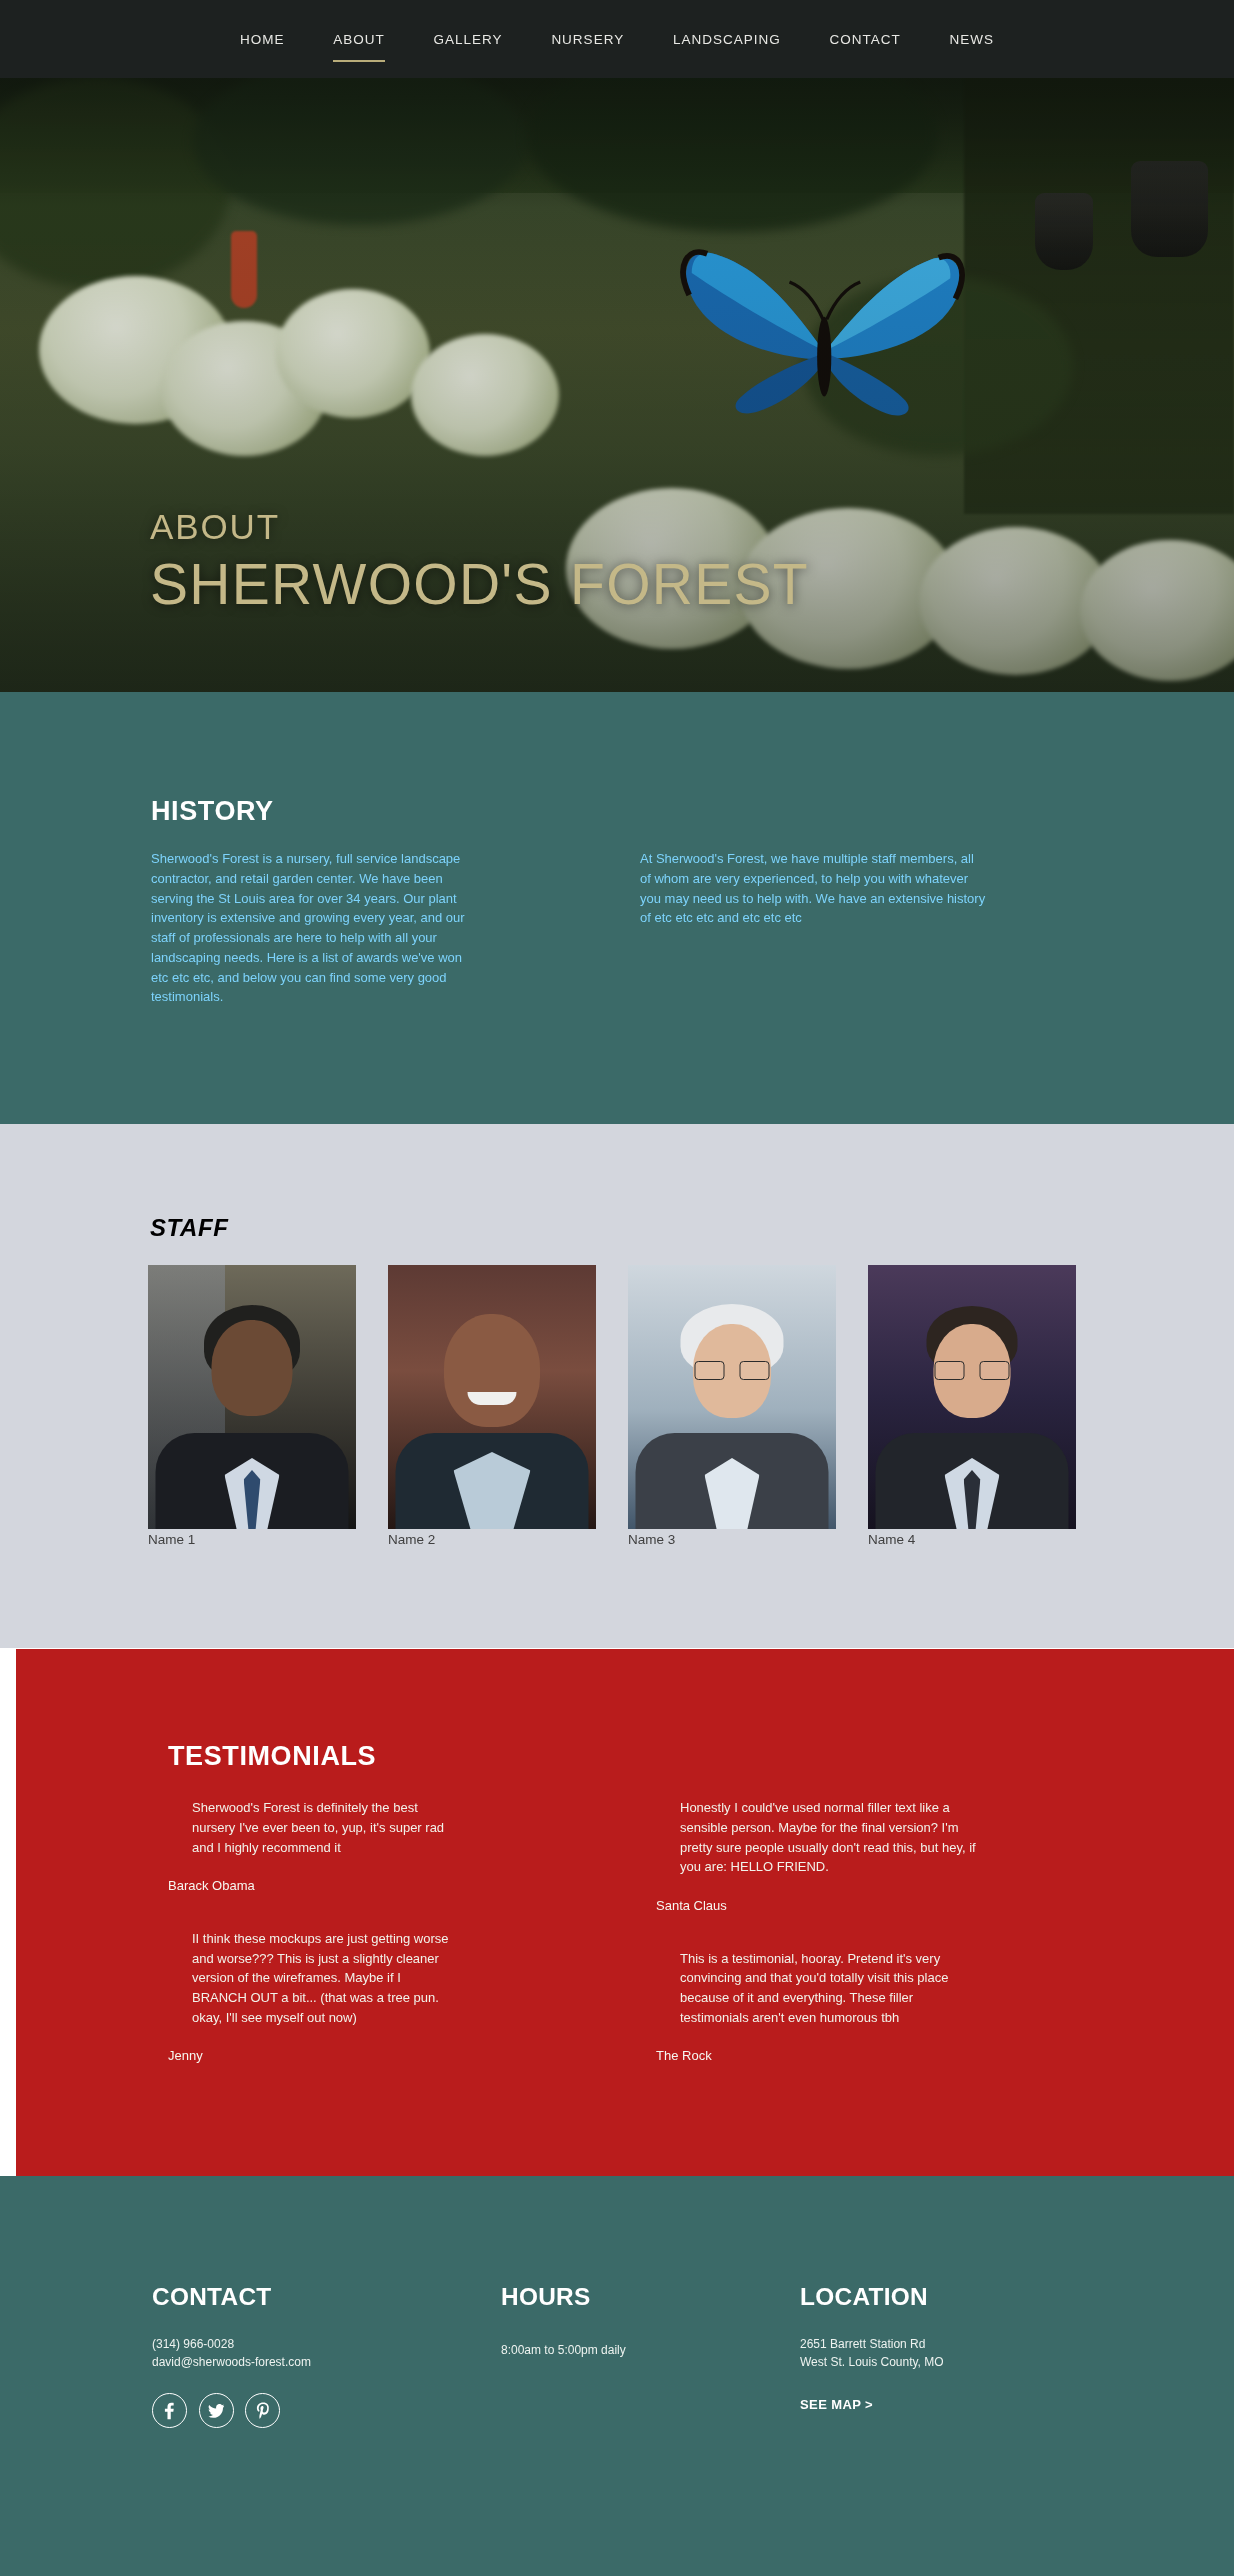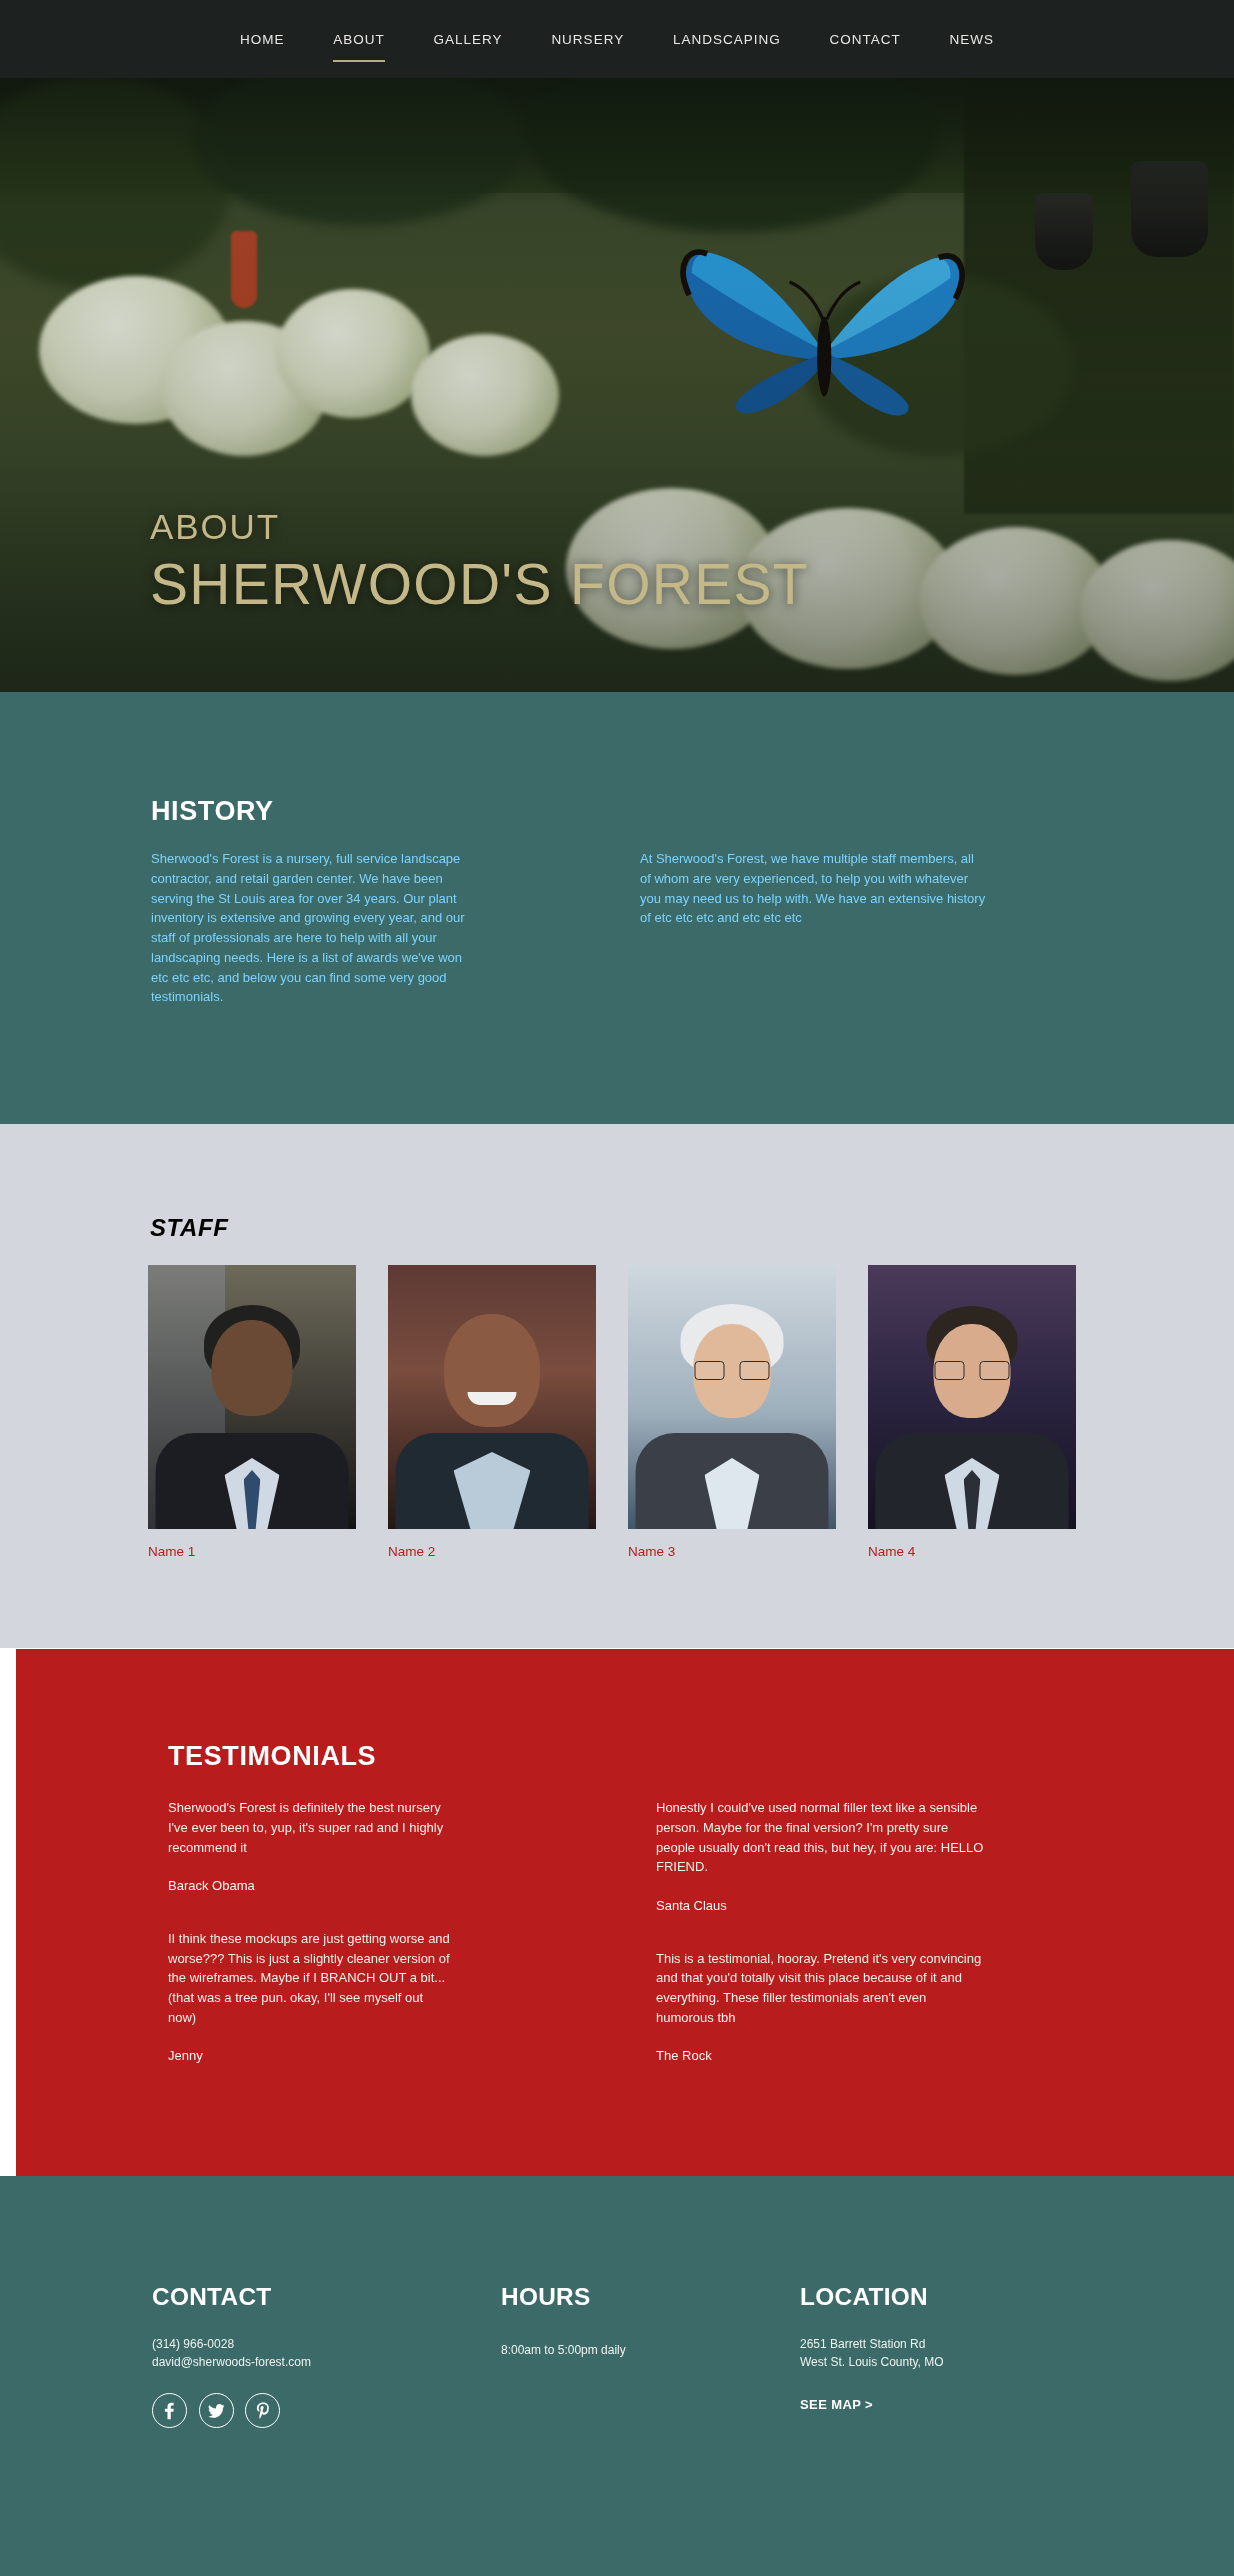--- a/index.html
+++ b/index.html
@@ -123,23 +123,23 @@
   .staff-grid {
     position: absolute; left: 148px; top: 141px;
     display: flex; gap: 32px;
   }
   .staff-card { width: 208px; }
   .staff-photo {
     width: 208px; height: 264px; overflow: hidden; position: relative;
     background: #555a60;
   }
   .staff-name {
-    margin-top: 15px;
+    margin-top: 3px;
     font-size: 13.5px;
-    color: #b91c1c;
+    color: #404040;
   }
   
   .p-bg { position:absolute; inset:0; }
   .p-obama .p-bg { background: linear-gradient(180deg,#6e6a5a 0%, #3c3a33 55%, #141414 100%); }
   .p-rock  .p-bg { background: linear-gradient(180deg,#5d3a34 0%, #7a4d3f 40%, #241714 100%); }
   .p-bern  .p-bg { background: linear-gradient(180deg,#cfd7de 0%, #9fb0bd 55%, #42566a 100%); }
   .p-john  .p-bg { background: linear-gradient(180deg,#4b3a5a 0%, #2a2440 50%, #15121f 100%); }
   .face {
     position:absolute; left:50%; transform:translateX(-50%);
     border-radius: 48% 48% 44% 44%;
@@ -173,21 +173,21 @@
 
   
   .testi {
     position: absolute; top: 1649px; left: 16px; width: 1234px; height: 527px;
     background: #b91c1c;
   }
   .testi .sec-h { position: absolute; left: 152px; top: 92px; }
   .t-col1 { position:absolute; left: 152px; top: 149px; width: 283px; }
   .t-col2 { position:absolute; left: 640px; top: 149px; width: 328px; }
   .t-quote {
-    color:#f2f2ea; font-size: 13px; line-height: 1.52;
+    color:#f2f2ea; font-size: 13px; line-height: 1.52; margin-left: 24px;
   }
   .t-author {
     color:#f7f7f1; font-size: 13px; margin-top: 20.6px; margin-bottom: 36px;
   }
 
   
   .footer {
     position: absolute; top: 2176px; left: 0; width: 1234px; height: 400px;
     background: #3b6a68;
   }

